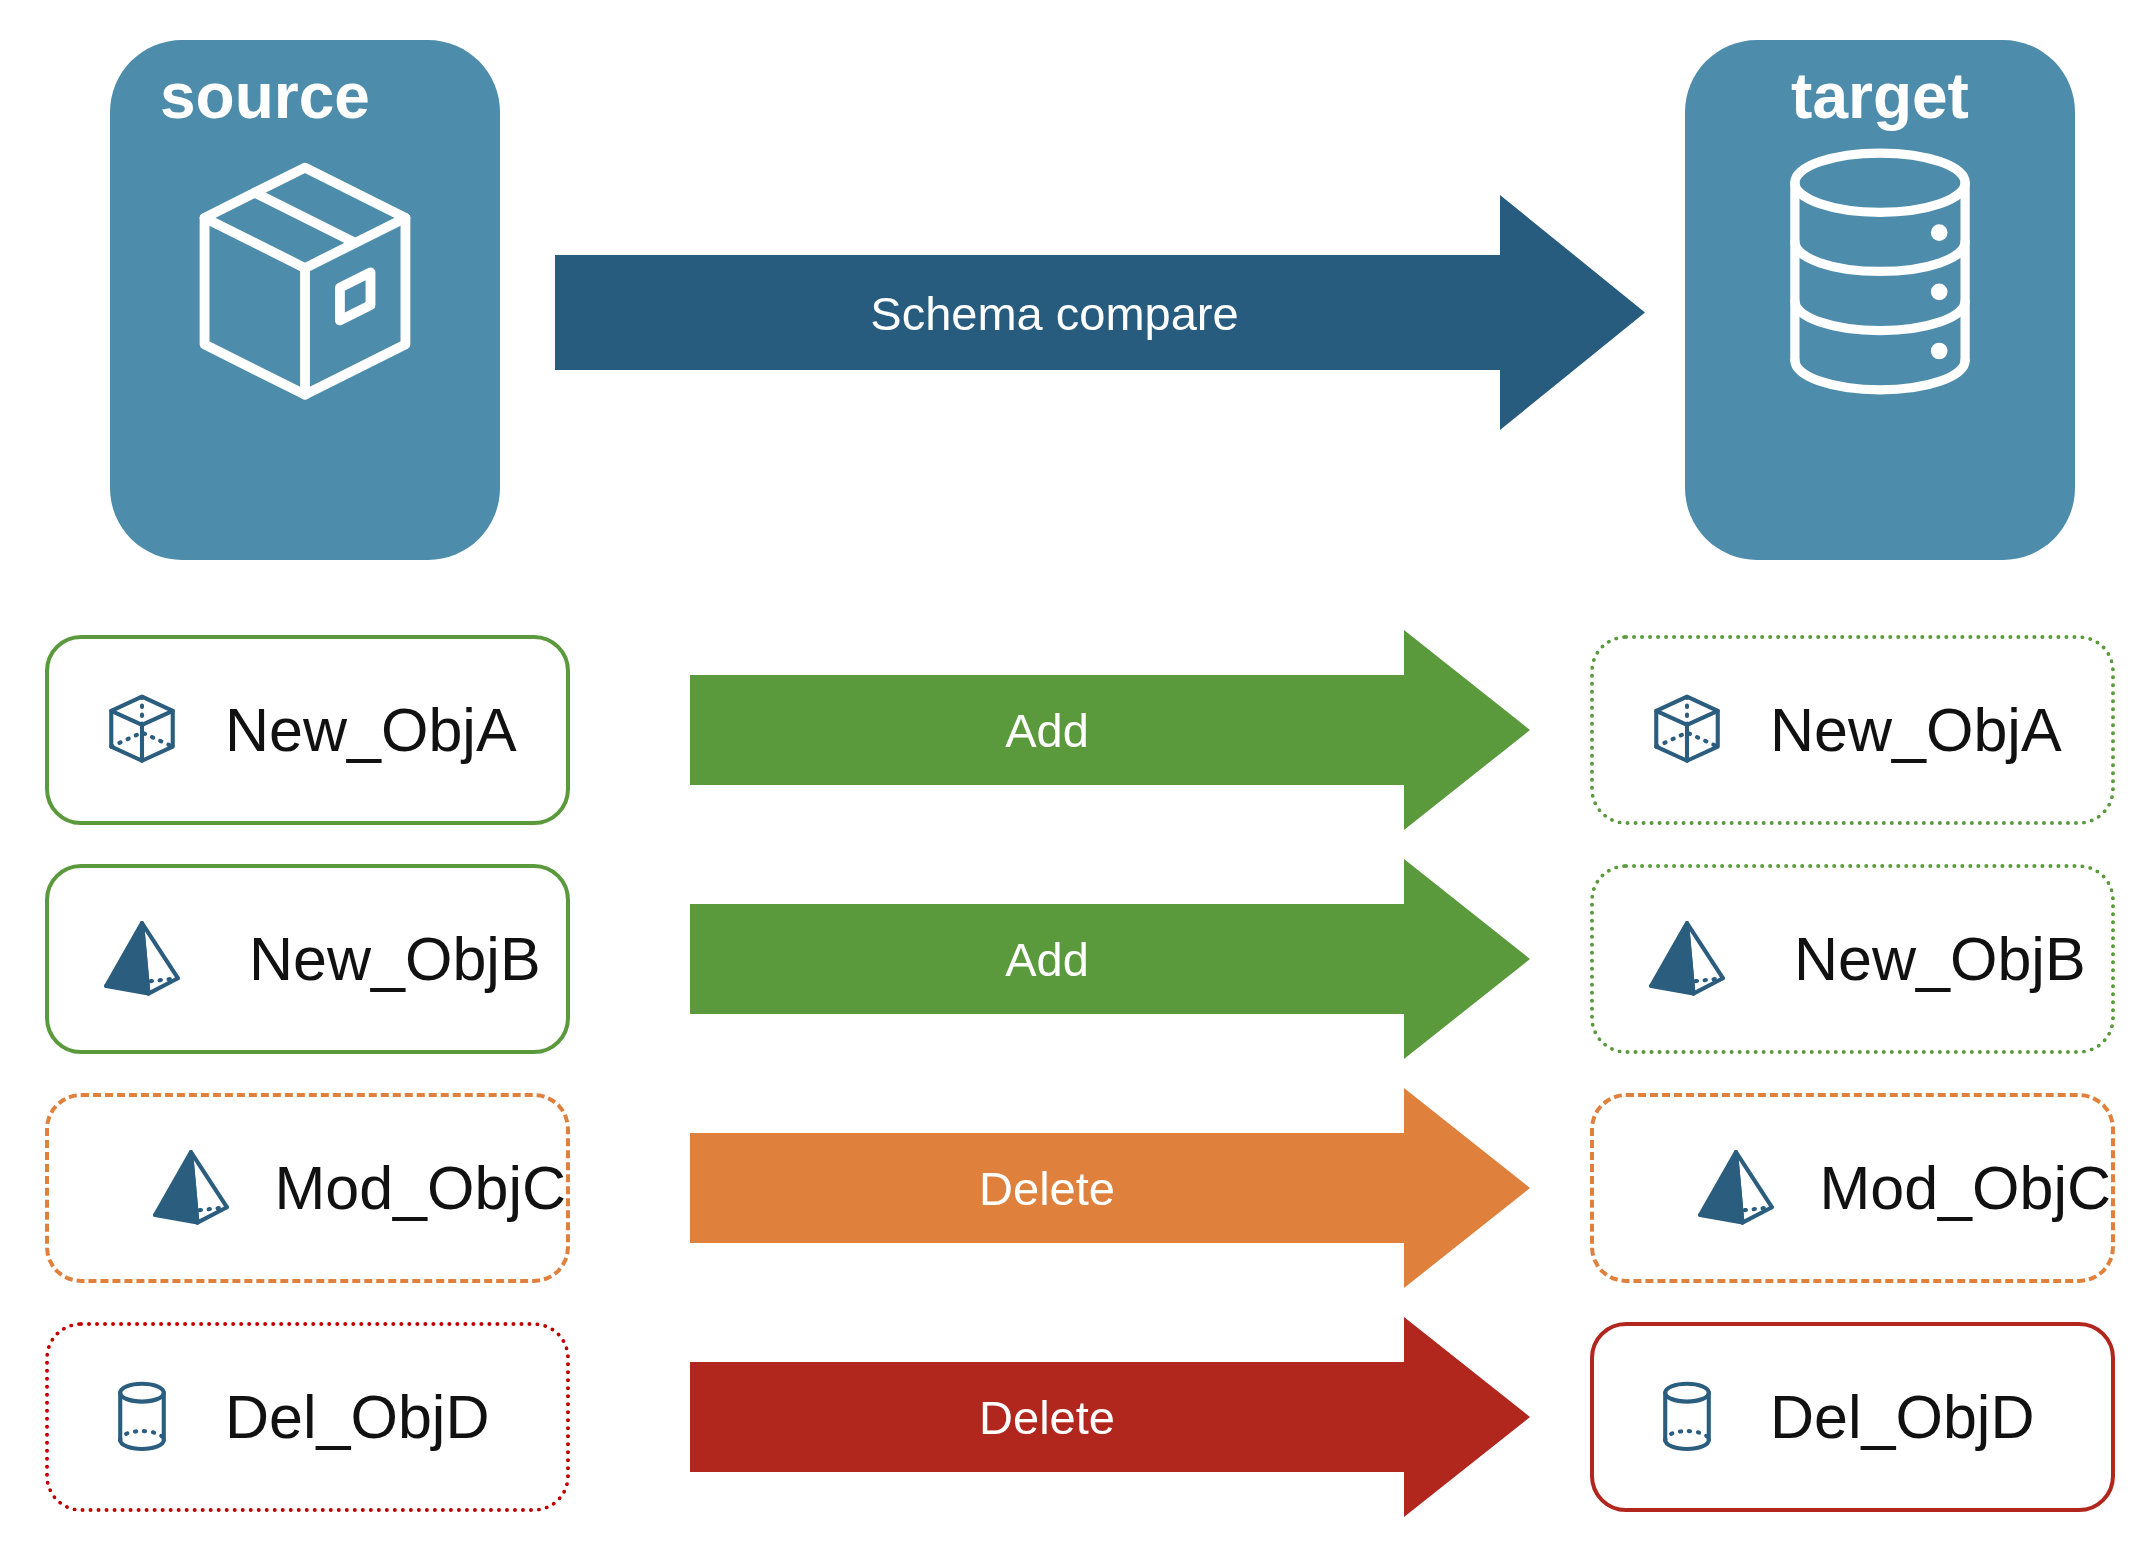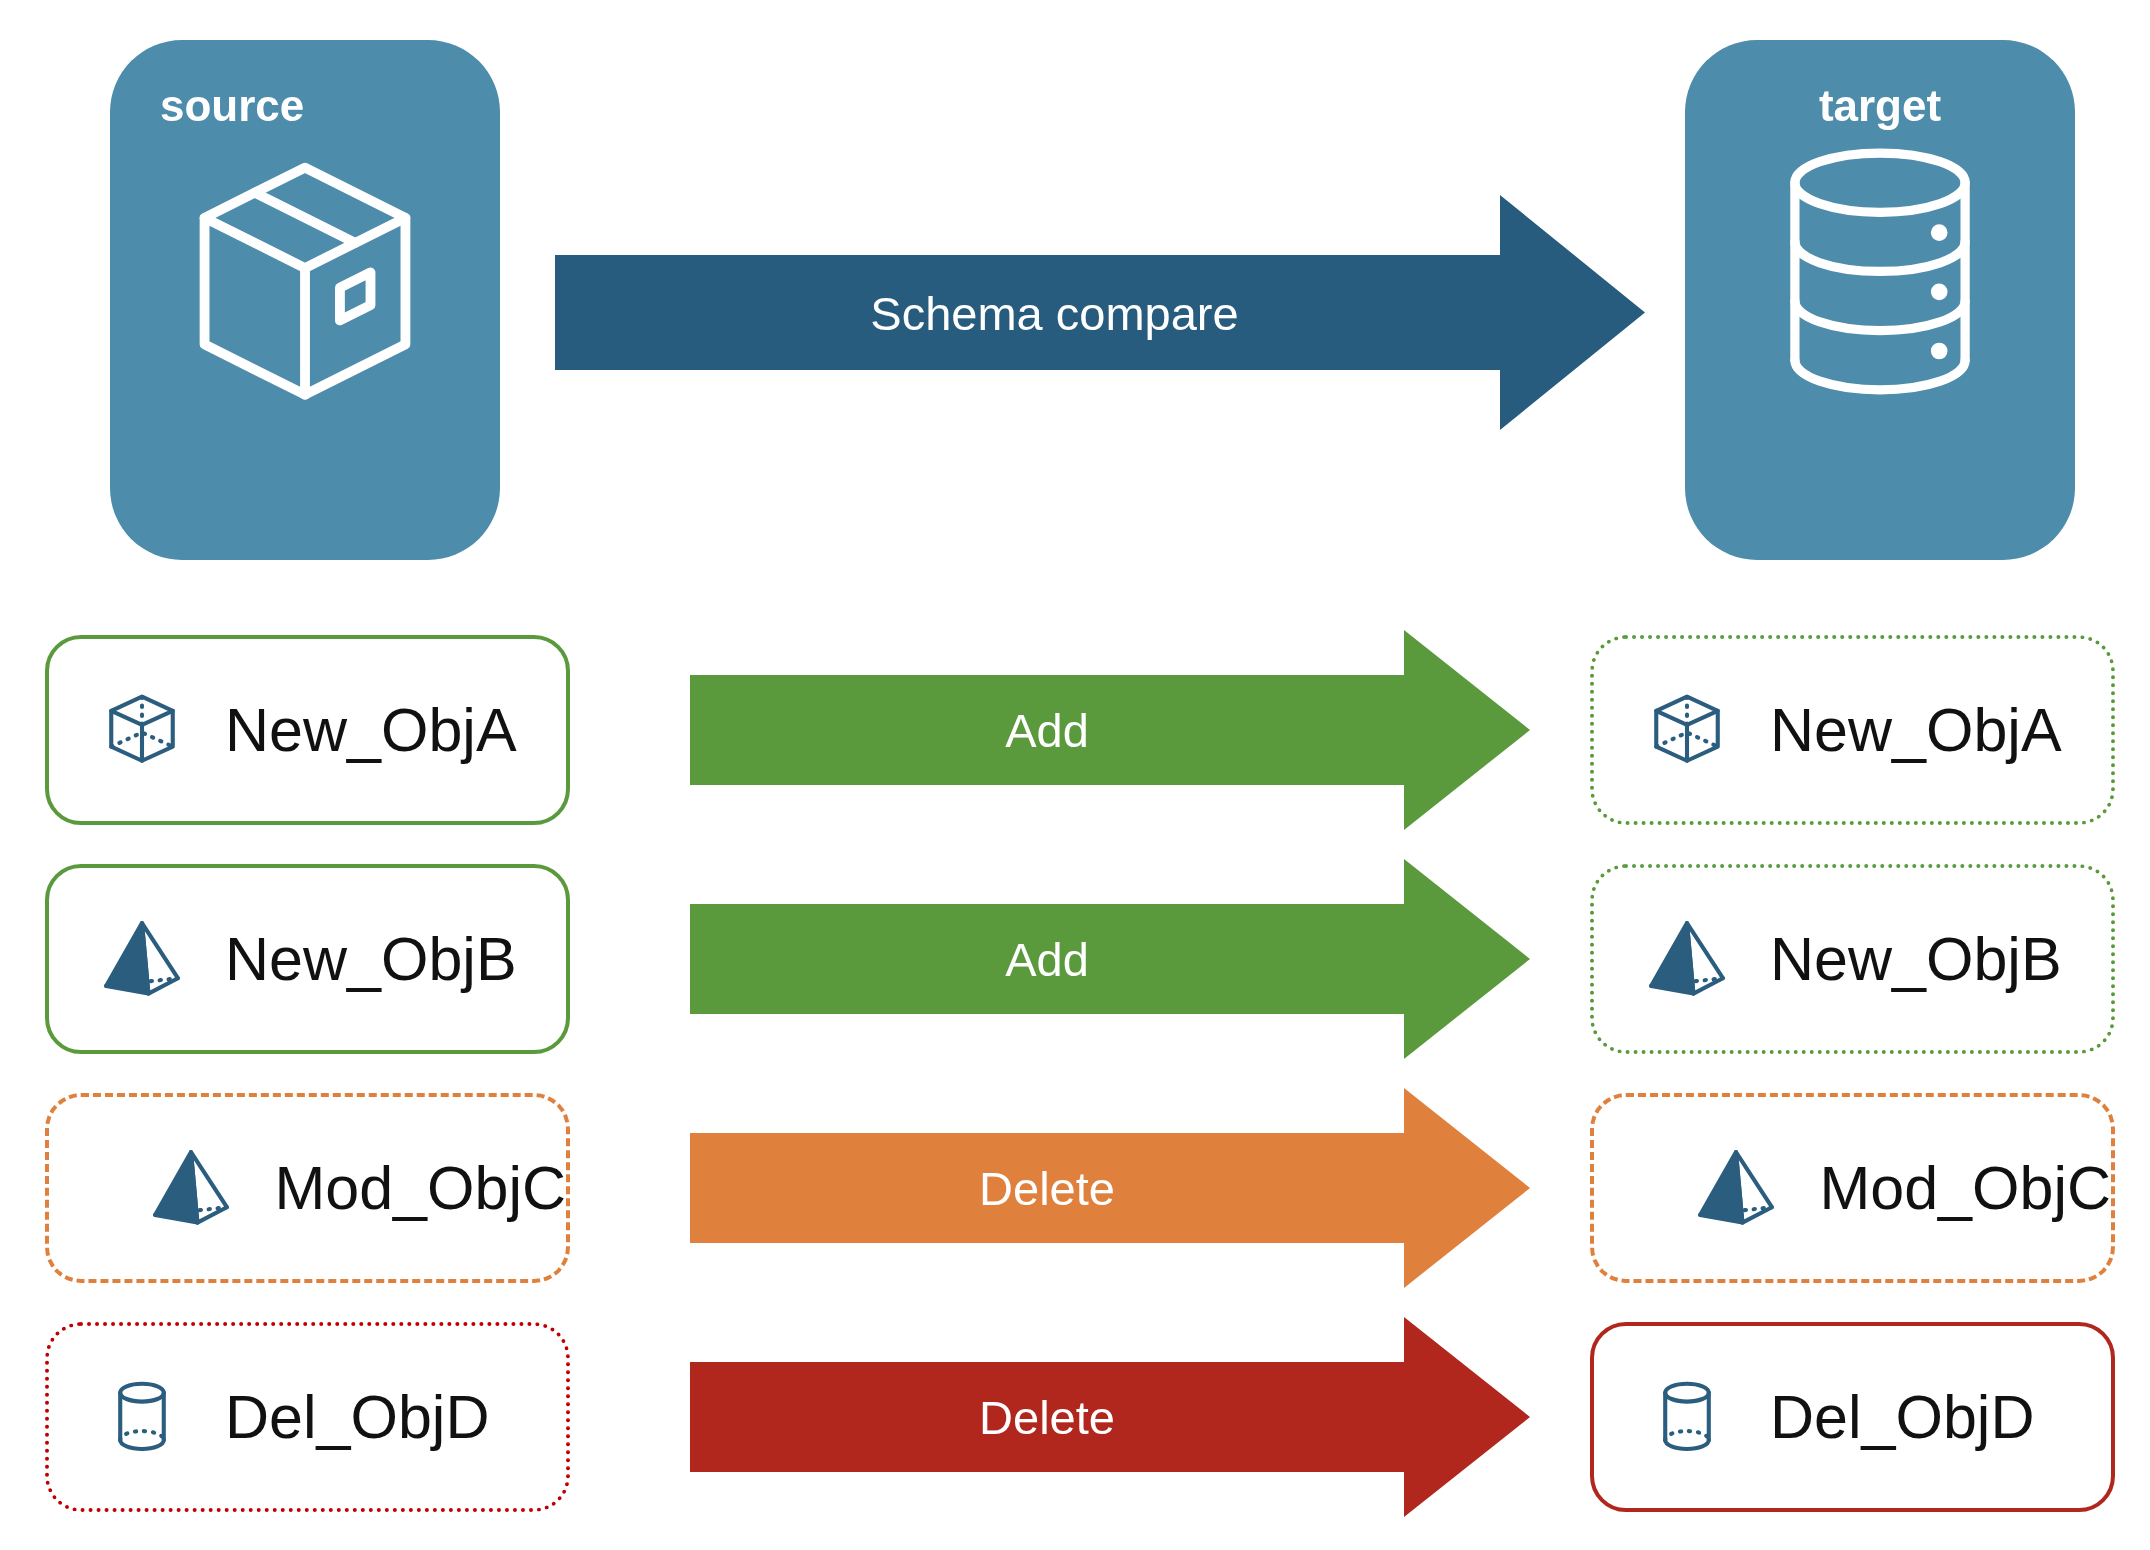--- a/index.html
+++ b/index.html
@@ -14,22 +14,22 @@
   .endpoint{
     position:absolute;
     width:390px;height:520px;
     border-radius:72px;
     background:var(--steel);
     display:flex;flex-direction:column;align-items:center;
   }
   .endpoint.source{left:110px;top:40px;}
   .endpoint.target{left:1685px;top:40px;}
   .endpoint-label{
-    font-size:44px;font-weight:700;color:#ffffff;
-    margin-top:44px;line-height:1;
+    font-size:64px;font-weight:700;color:#ffffff;
+    margin-top:24px;line-height:1;
   }
   .endpoint.source .endpoint-label{align-self:flex-start;margin-left:50px;}
   .endpoint-icon{margin-top:22px;color:#ffffff;}
   .endpoint.source .endpoint-icon{width:262px;height:271px;}
   .endpoint.target .endpoint-icon{width:222px;height:278px;margin-top:10px;}
 
   
   .block-arrow{position:absolute;}
   .arrow-label{
     position:absolute;left:0;top:50%;transform:translateY(-50%);
@@ -58,21 +58,21 @@
   .objbox{
     position:absolute;
     width:525px;height:190px;
     border-radius:36px;background:#ffffff;
     display:flex;align-items:center;
     padding-left:52px;box-sizing:border-box;
   }
   .objbox.left-col{left:45px;}
   .objbox.right-col{left:1590px;}
   .box-r0{top:635px;}
-  .box-r1{top:864px;}
+  .box-r1{top:864px;gap:24px;}
   .box-r2{top:1093px;}
   .box-r3{top:1322px;}
 
   .border-green-solid {border:4px solid var(--green);}
   .border-green-dotted{border:4px dotted var(--green);}
   .border-orange-dashed{border:4px dashed var(--orange);justify-content:flex-end;}
   .border-red-dotted {border:4px dotted var(--red-dotted);}
   .border-red-solid  {border:4px solid var(--red);}
 
   .obj-icon{width:82px;height:82px;flex:0 0 auto;color:var(--icon-blue);}

